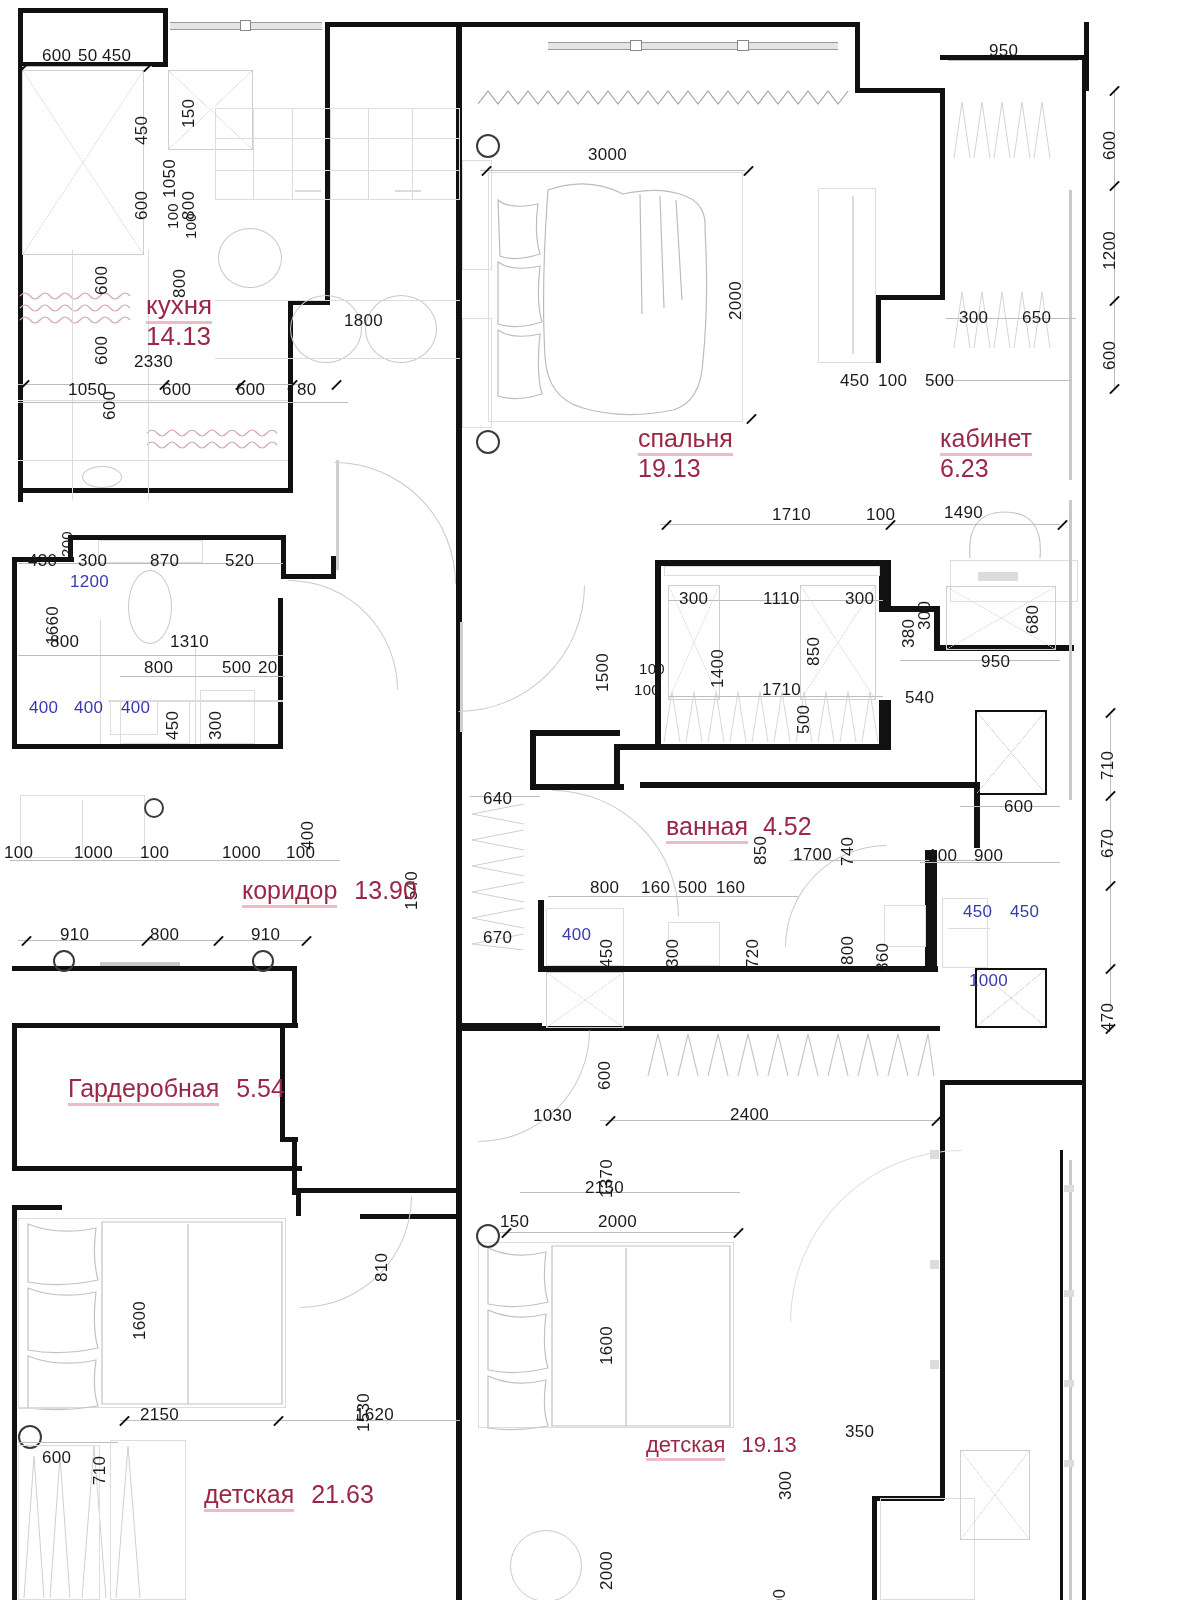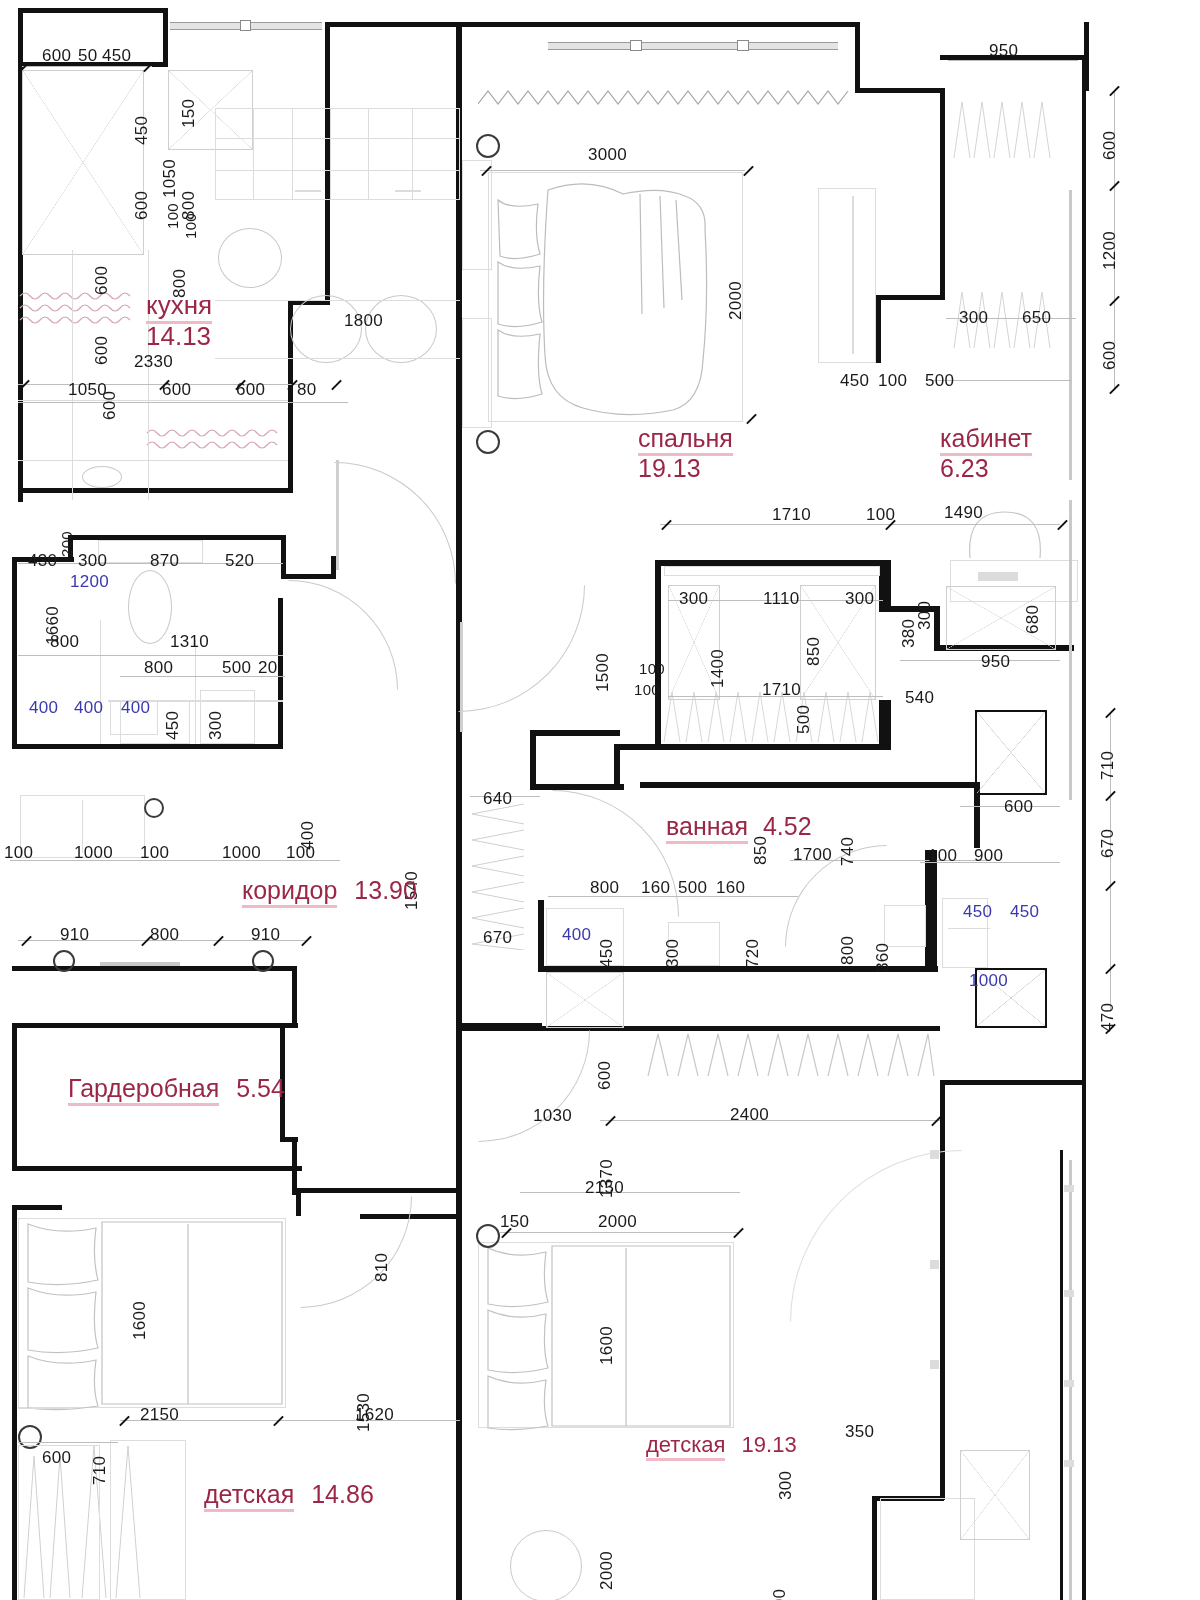--- a/index.html
+++ b/index.html
@@ -546,21 +546,21 @@
     <span class="ar" style="margin-left:8px;">4.52</span>
   </div>
 
   <div class="rlab" style="left:68px;top:1074px;font-size:25px;">
     <span class="nm">Гардеробная</span>
     <span class="ar" style="margin-left:10px;">5.54</span>
   </div>
 
   <div class="rlab" style="left:204px;top:1480px;font-size:25px;">
     <span class="nm">детская</span>
-    <span class="ar" style="margin-left:10px;">14.86</span>
+    <span class="ar" style="margin-left:10px;">21.63</span>
   </div>
 
   <div class="rlab" style="left:646px;top:1432px;font-size:22px;">
     <span class="nm">детская</span>
     <span class="ar" style="margin-left:10px;">19.13</span>
   </div>
 
   <div class="tick" style="left:18px;top:66px;"></div>
   <div class="tick" style="left:142px;top:66px;"></div>
   <div class="tick" style="left:480px;top:170px;"></div>

